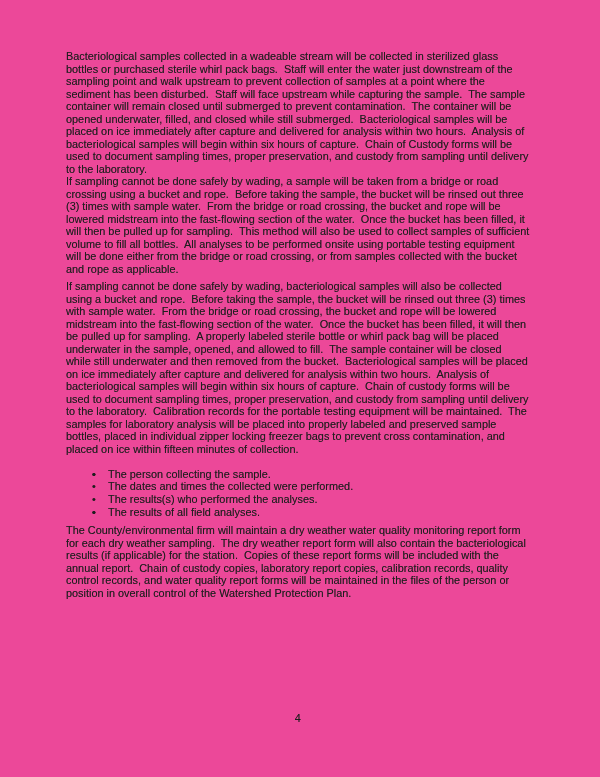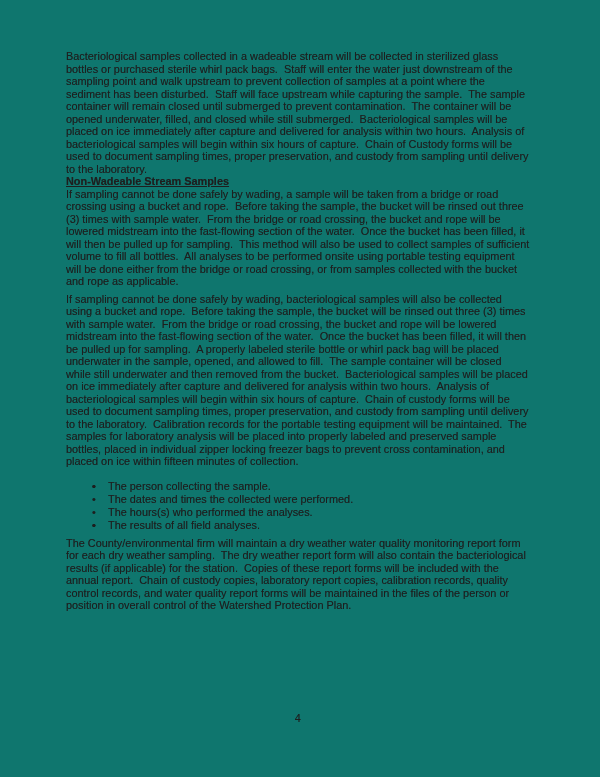--- a/index.html
+++ b/index.html
@@ -4,21 +4,21 @@
 <style>
   html, body {
     margin: 0;
     padding: 0;
     background: #ffffff;
   }
   .page {
     position: relative;
     width: 600px;
     height: 777px;
-    background: #0f766e;
+    background: #ec4899;
     font-family: "Liberation Sans", "DejaVu Sans", sans-serif;
     font-size: 10.9px;
     line-height: 12.5px;
     color: #1e1e1e;
     text-shadow: 0 0 0.4px rgba(30,30,30,0.5);
     overflow: hidden;
   }
   .content {
     position: absolute;
     left: 66px;
@@ -64,40 +64,39 @@
   }
 </style>
 </head>
 <body>
 
 <div class="page">
   <div class="content">
 
     <p class="para">Bacteriological samples collected in a wadeable stream will be collected in sterilized glass bottles or purchased sterile whirl pack bags.  Staff will enter the water just downstream of the sampling point and walk upstream to prevent collection of samples at a point where the sediment has been disturbed.  Staff will face upstream while capturing the sample.  The sample container will remain closed until submerged to prevent contamination.  The container will be opened underwater, filled, and closed while still submerged.  Bacteriological samples will be placed on ice immediately after capture and delivered for analysis within two hours.  Analysis of bacteriological samples will begin within six hours of capture.  Chain of Custody forms will be used to document sampling times, proper preservation, and custody from sampling until delivery to the laboratory.</p>
 
-    <h2 class="heading gap">Non-Wadeable Stream Samples</h2>
 
     <p class="para">If sampling cannot be done safely by wading, a sample will be taken from a bridge or road crossing using a bucket and rope.  Before taking the sample, the bucket will be rinsed out three (3) times with sample water.  From the bridge or road crossing, the bucket and rope will be lowered midstream into the fast-flowing section of the water.  Once the bucket has been filled, it will then be pulled up for sampling.  This method will also be used to collect samples of sufficient volume to fill all bottles.  All analyses to be performed onsite using portable testing equipment will be done either from the bridge or road crossing, or from samples collected with the bucket and rope as applicable.</p>
 
     <p class="para gap">If sampling cannot be done safely by wading, bacteriological samples will also be collected using a bucket and rope.  Before taking the sample, the bucket will be rinsed out three (3) times with sample water.  From the bridge or road crossing, the bucket and rope will be lowered midstream into the fast-flowing section of the water.  Once the bucket has been filled, it will then be pulled up for sampling.  A properly labeled sterile bottle or whirl pack bag will be placed underwater in the sample, opened, and allowed to fill.  The sample container will be closed while still underwater and then removed from the bucket.  Bacteriological samples will be placed on ice immediately after capture and delivered for analysis within two hours.  Analysis of bacteriological samples will begin within six hours of capture.  Chain of custody forms will be used to document sampling times, proper preservation, and custody from sampling until delivery to the laboratory.  Calibration records for the portable testing equipment will be maintained.  The samples for laboratory analysis will be placed into properly labeled and preserved sample bottles, placed in individual zipper locking freezer bags to prevent cross contamination, and placed on ice within fifteen minutes of collection.</p>
 
 
 
     <ul class="bullets">
       <li>
         <span class="bullet-glyph">•</span>
       </li>
       <li>
         <span class="bullet-glyph">•</span><span>The person collecting the sample.</span>
       </li>
       <li>
         <span class="bullet-glyph">•</span><span>The dates and times the collected were performed.</span>
       </li>
       <li>
-        <span class="bullet-glyph">•</span><span>The hours(s) who performed the analyses.</span>
+        <span class="bullet-glyph">•</span><span>The results(s) who performed the analyses.</span>
       </li>
       <li>
         <span class="bullet-glyph">•</span>
       </li>
       <li>
         <span class="bullet-glyph">•</span><span>The results of all field analyses.</span>
       </li>
     </ul>
 
     <p class="para gap">The County/environmental firm will maintain a dry weather water quality monitoring report form for each dry weather sampling.  The dry weather report form will also contain the bacteriological results (if applicable) for the station.  Copies of these report forms will be included with the annual report.  Chain of custody copies, laboratory report copies, calibration records, quality control records, and water quality report forms will be maintained in the files of the person or position in overall control of the Watershed Protection Plan.</p>

